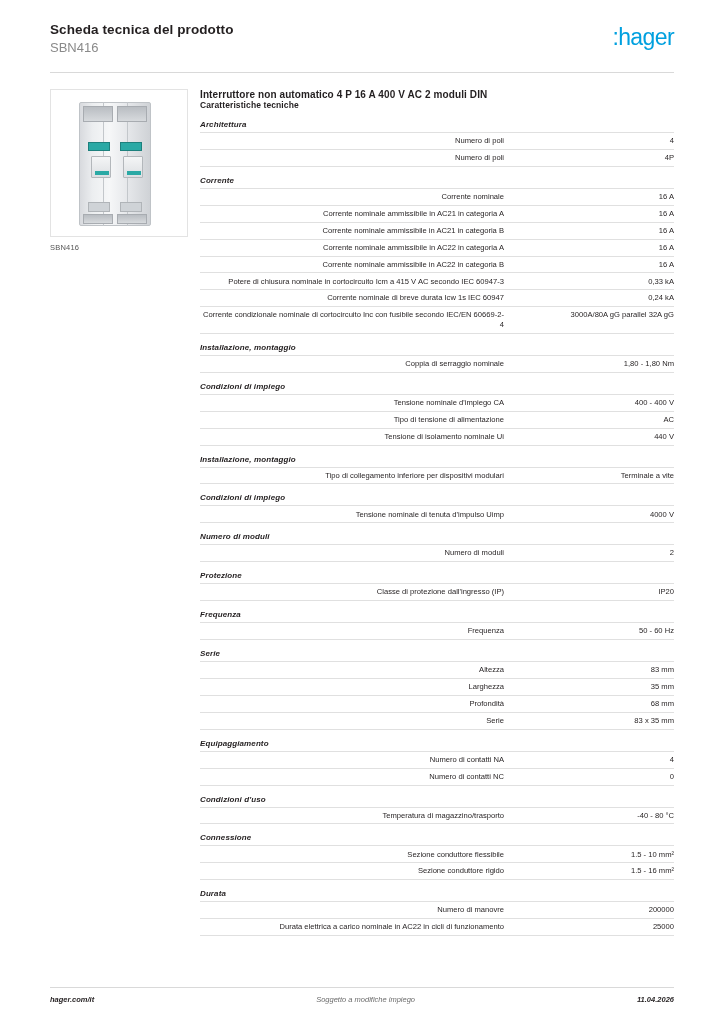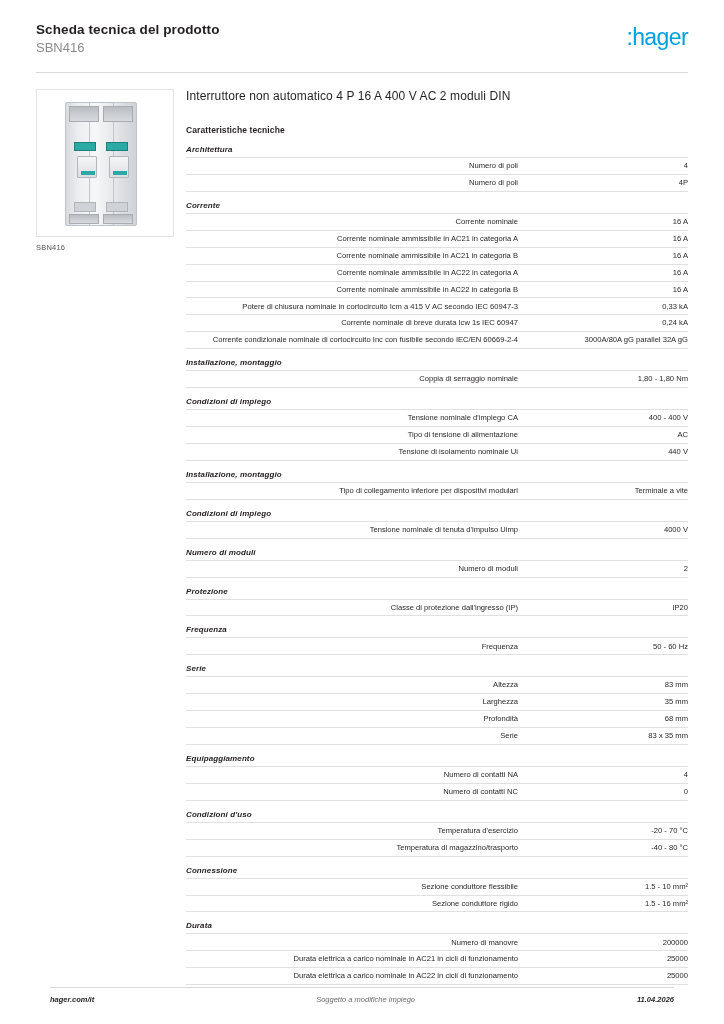--- a/index.html
+++ b/index.html
@@ -13,21 +13,21 @@
     height: 1024px;
     font-family: "Liberation Sans", sans-serif;
     color: #231f20;
     position: relative;
     overflow: hidden;
   }
   .page {
     width: 724px;
     height: 1024px;
     position: relative;
-    padding: 0 36px;
+    padding: 0 50px;
   }
   
   .header {
     display: flex;
     align-items: flex-start;
     justify-content: space-between;
     padding-top: 22px;
     padding-bottom: 10px;
   }
   .header-left { line-height: 1.25; }
@@ -131,24 +131,23 @@
     position: absolute;
     width: 22px; height: 10px;
     background: #cfd3d7;
     border: 1px solid #b0b4b8;
   }
   .right-col {
     flex: 1 1 auto;
     min-width: 0;
   }
   .product-desc {
-    font-size: 12px;
-    font-weight: normal;
-    color: #231f20;
-    margin-bottom: 22px;
+    font-size: 10px;
+    font-weight: bold;
+    color: #231f20;
     letter-spacing: 0.1px;
   }
   .section-title {
     font-size: 8.5px;
     font-weight: bold;
     color: #231f20;
     margin-bottom: 10px;
     letter-spacing: 0.1px;
   }
   .group-head {
@@ -395,24 +394,20 @@
               <tr>
                 <td class="lbl">Numero di contatti NC</td>
                 <td class="val">0</td>
               </tr>
             </tbody>
           </table>
           <div class="group-head">Condizioni d'uso</div>
           <table class="spec">
             <tbody>
               <tr>
-                <td class="lbl">Temperatura d'esercizio</td>
-                <td class="val">-20 - 70 °C</td>
-              </tr>
-              <tr>
                 <td class="lbl">Temperatura di magazzino/trasporto</td>
                 <td class="val">-40 - 80 °C</td>
               </tr>
             </tbody>
           </table>
           <div class="group-head">Connessione</div>
           <table class="spec">
             <tbody>
               <tr>
                 <td class="lbl">Sezione conduttore flessibile</td>
@@ -423,24 +418,20 @@
                 <td class="val">1.5 - 16 mm²</td>
               </tr>
             </tbody>
           </table>
           <div class="group-head">Durata</div>
           <table class="spec">
             <tbody>
               <tr>
                 <td class="lbl">Numero di manovre</td>
                 <td class="val">200000</td>
-              </tr>
-              <tr>
-                <td class="lbl">Durata elettrica a carico nominale in AC21 in cicli di funzionamento</td>
-                <td class="val">25000</td>
               </tr>
               <tr>
                 <td class="lbl">Durata elettrica a carico nominale in AC22 in cicli di funzionamento</td>
                 <td class="val">25000</td>
               </tr>
             </tbody>
           </table>
         </div>
     </div>
 

